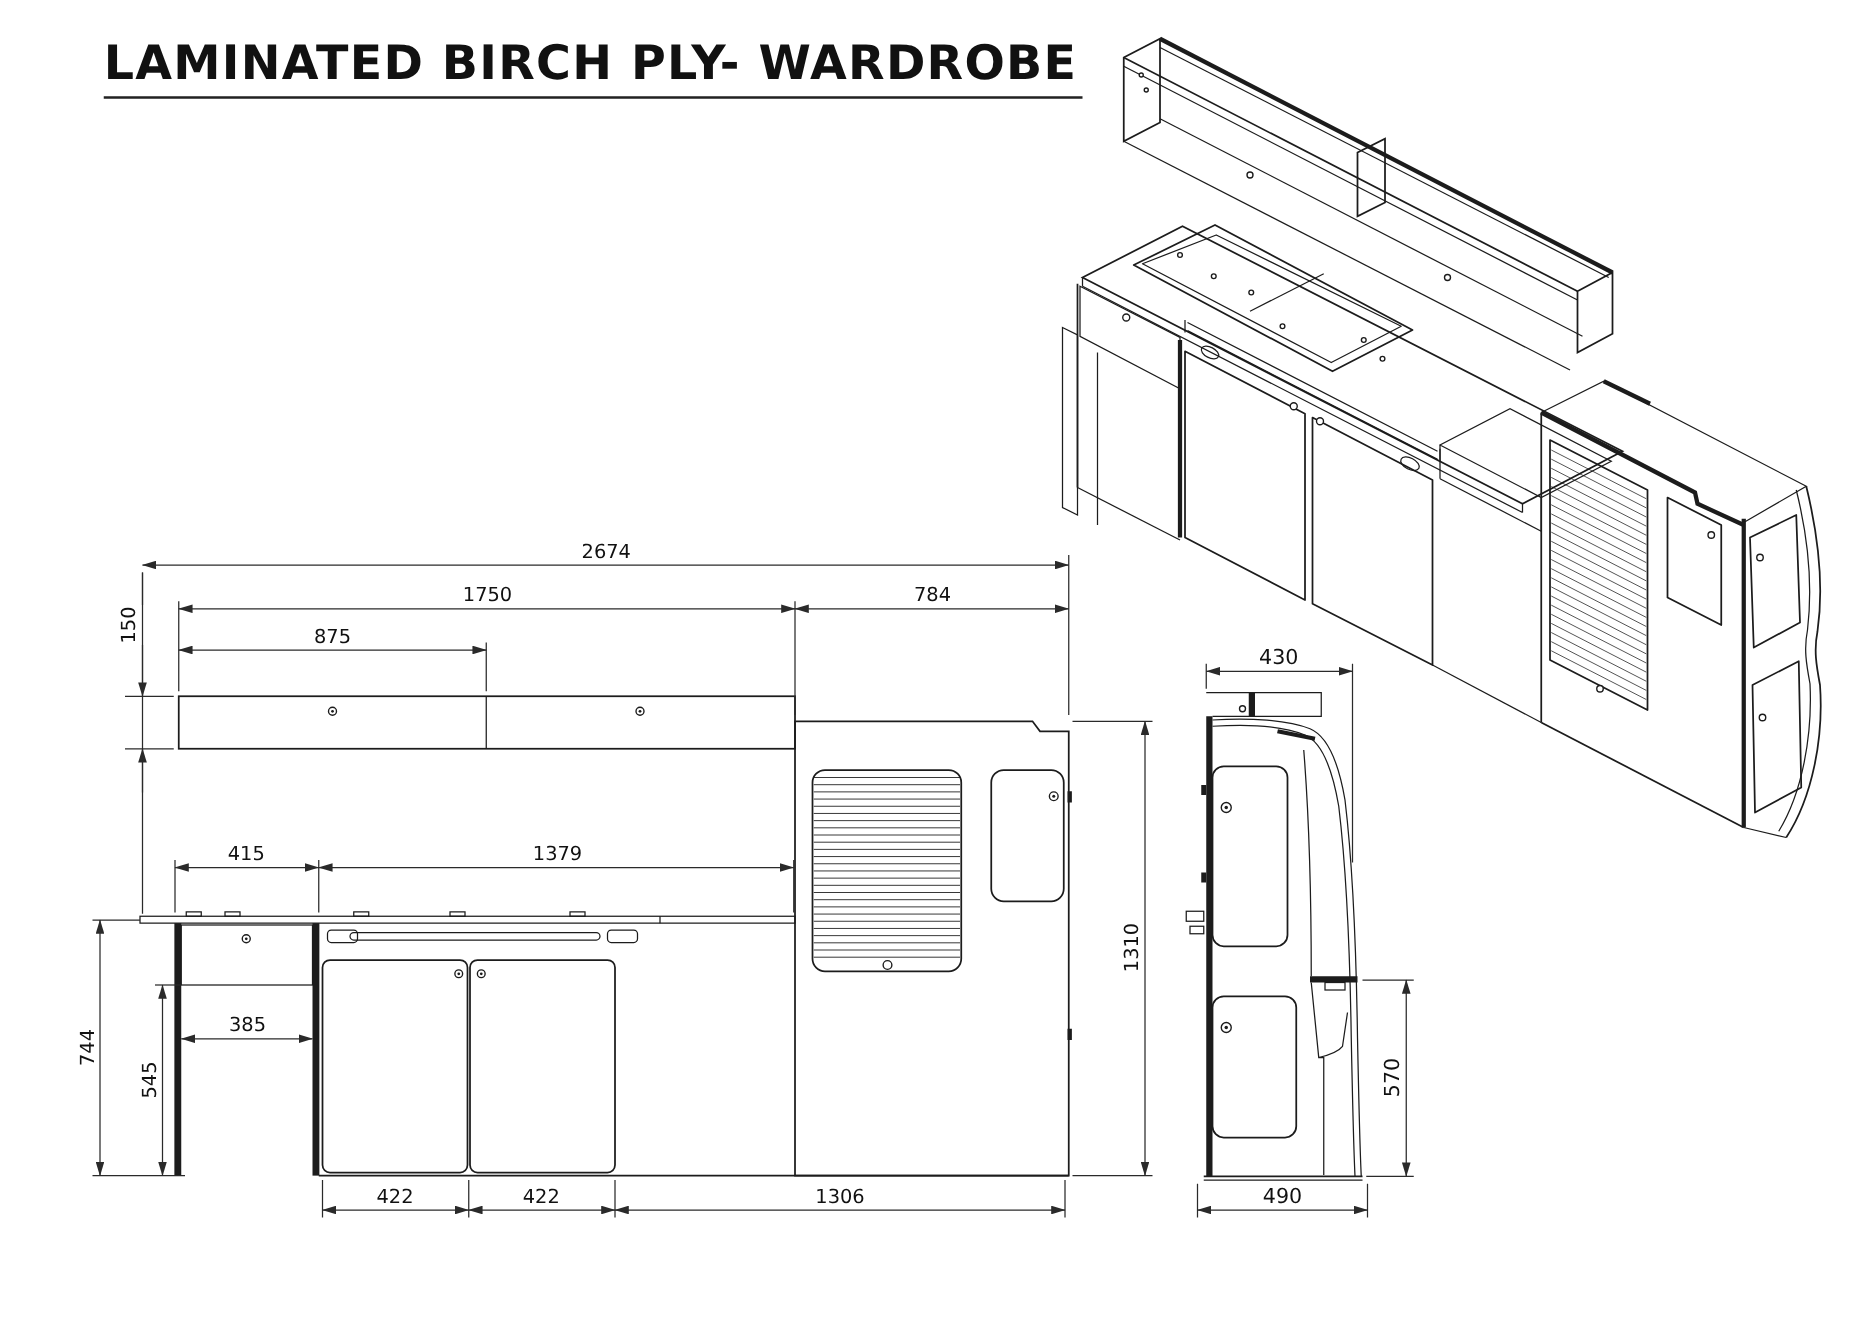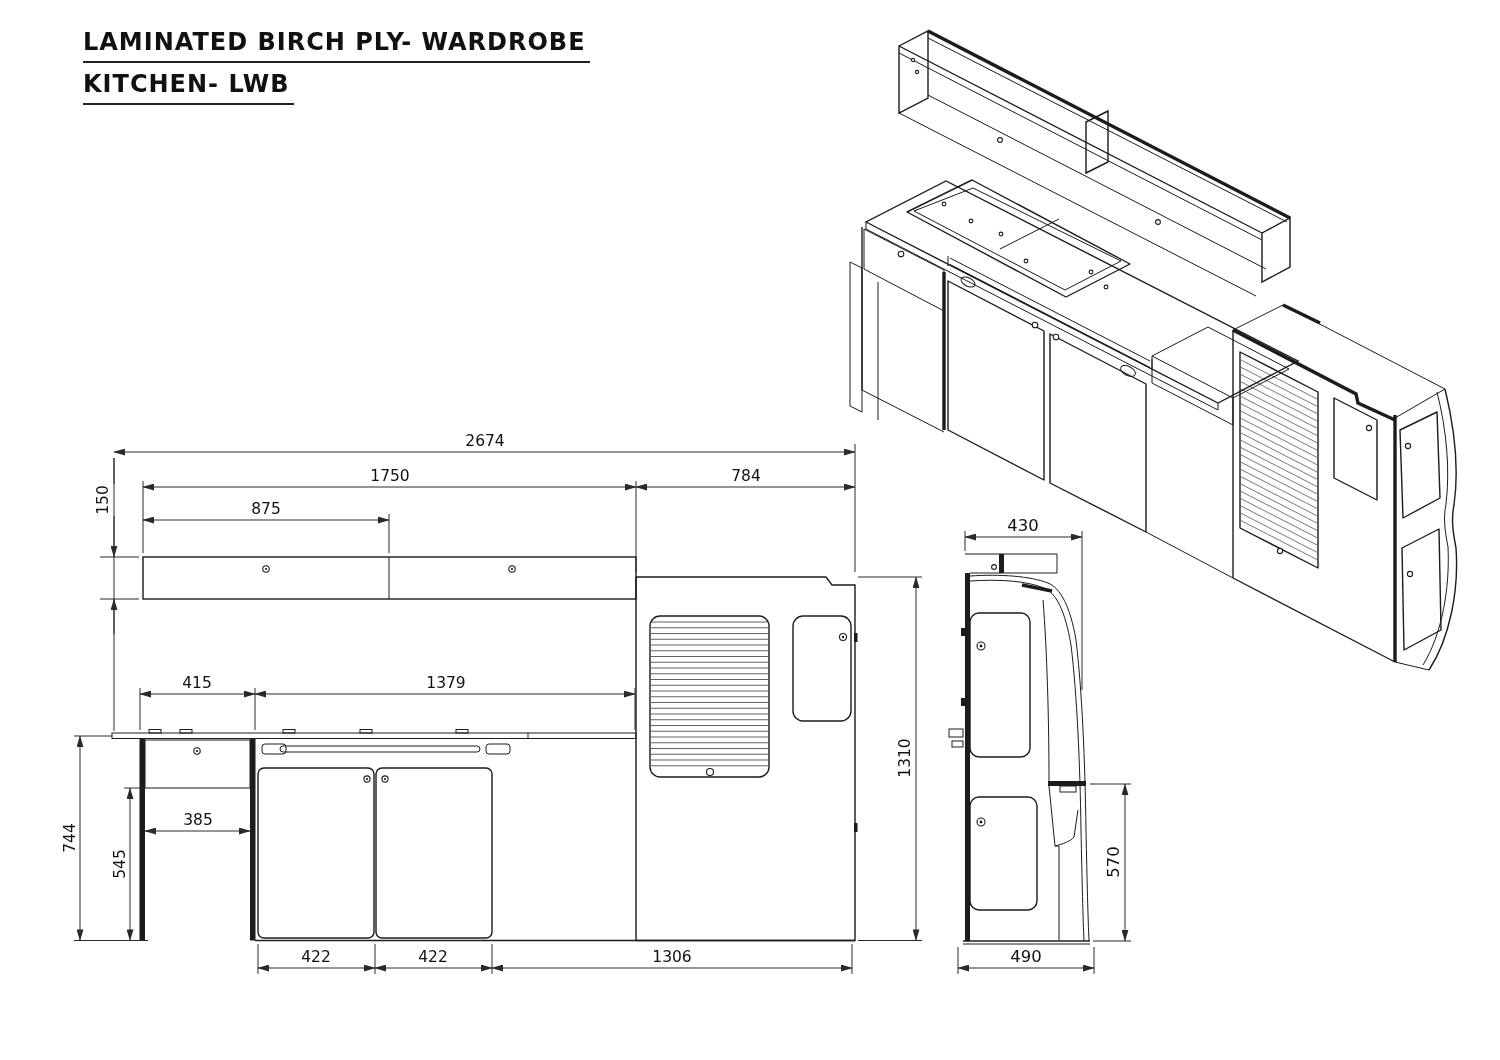--- a/index.html
+++ b/index.html
@@ -1,36 +1,35 @@
 <!DOCTYPE html>
 <html><head>
 <meta charset="utf-8">
 <style>
   html,body{margin:0;padding:0;background:#ffffff;width:1500px;height:1060px;overflow:hidden;}
   body{font-family:"DejaVu Sans", sans-serif;position:relative;}
   .title-block{position:absolute;left:83px;top:28px;color:#111;}
-  .title-line{display:table;font-size:24px;font-weight:bold;letter-spacing:1px;
+  .title-line{display:table;font-size:38px;font-weight:bold;letter-spacing:1px;
     border-bottom:2.5px solid #222;padding:0 4px 5px 0;margin:0 0 7px 0;white-space:nowrap;}
   svg{position:absolute;left:0;top:0;}
   svg text{font-family:"DejaVu Sans", sans-serif;font-size:15.5px;fill:#111;}
   svg text.sidefont{font-size:16.5px;}
   .thin{stroke:#1c1c1c;stroke-width:1;fill:none;}
   .med{stroke:#1c1c1c;stroke-width:1.4;fill:none;}
   .bold{stroke:#1c1c1c;stroke-width:3.4;fill:none;}
   .dim{stroke:#2a2a2a;stroke-width:1;fill:none;}
   .knob{stroke:#1c1c1c;stroke-width:1.1;fill:#ffffff;}
   .dot{fill:#1c1c1c;stroke:none;}
   .blackfill{fill:#1c1c1c;stroke:none;}
 </style>
 </head>
 <body>
 
 <div class="title-block">
   <div class="title-line">LAMINATED BIRCH PLY- WARDROBE</div>
-  <div class="title-line">KITCHEN- LWB</div>
 </div>
 
 <svg width="1500" height="1060" viewBox="0 0 1500 1060" xmlns="http://www.w3.org/2000/svg">
   <defs>
     <marker id="arr" viewBox="0 0 10 6" refX="9.6" refY="3" markerWidth="11.5" markerHeight="7" orient="auto-start-reverse">
         <path d="M0,0 L10,3 L0,6 Z" fill="#2a2a2a"></path>
       </marker>
   </defs>
 
   <g>

